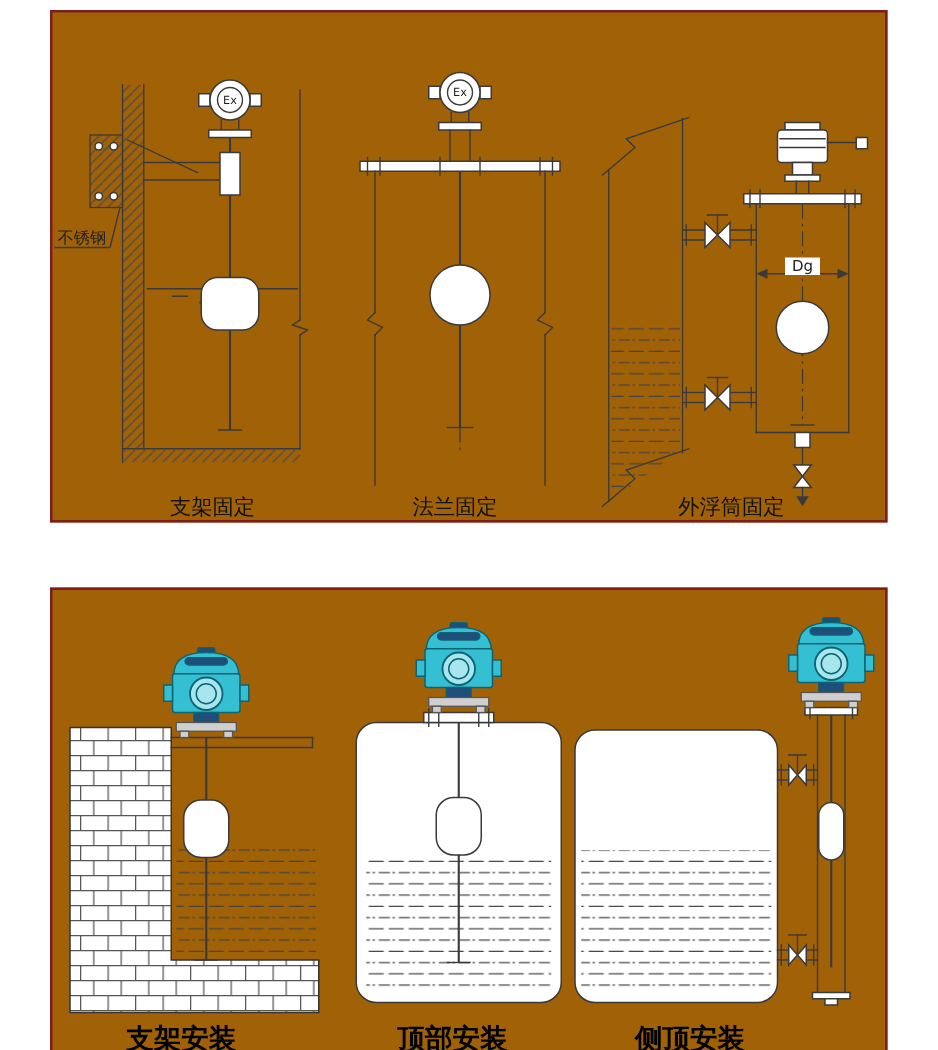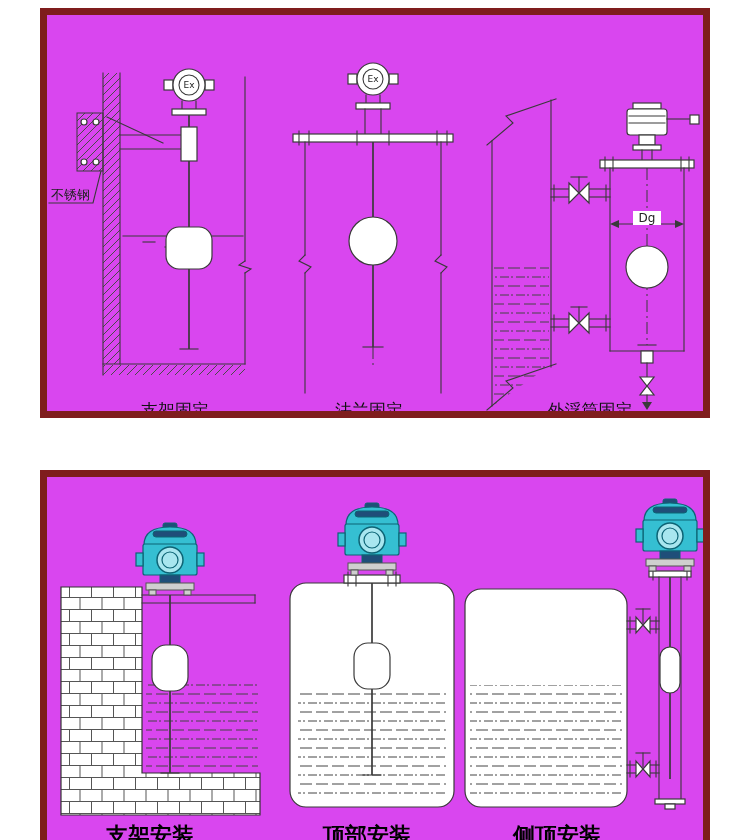--- a/index.html
+++ b/index.html
@@ -2,22 +2,22 @@
 <html style="--line: #3a3a3a; --teal: #35bfd2; --teal-dark: #0d6475; --navy: #1f4e79; --flange-gray: #cfcfcf;"><head>
 <meta charset="utf-8">
 <style>
   :root{
     --line:#3a3a3a; --teal:#35bfd2; --teal-dark:#0d6475;
     --navy:#1f4e79; --flange-gray:#cfcfcf;
   }
   html,body{margin:0;padding:0;background:#ffffff;}
   .page{position:relative;width:750px;height:840px;background:#fff;
         font-family:"DejaVu Sans",sans-serif;overflow:hidden;}
-  .panel{position:absolute;left:40px;width:670px;border:7px solid #7f1d1d;
-         background:#d946ef;box-sizing:border-box;overflow:hidden;}
+  .panel{position:absolute;left:40px;width:670px;border:2px solid #7f1d1d;
+         background:#a16207;box-sizing:border-box;overflow:hidden;}
   .panel-top{top:8px;height:410px;}
   .panel-bottom{top:470px;height:380px;}
   svg{display:block;}
   text{font-family:"DejaVu Sans",sans-serif;}
   .ln{stroke:var(--line);stroke-width:1.1;fill:none;stroke-linecap:square;}
   .lnf{stroke:var(--line);stroke-width:1.2;fill:#ffffff;}
   .rod{stroke:var(--line);stroke-width:1.7;fill:none;}
   .cdash{stroke:var(--line);stroke-width:1;fill:none;stroke-dasharray:12 4 2 4;}
   .cap{font-size:17px;fill:#111;}
   .capb{font-size:22px;font-weight:bold;fill:#000;}

